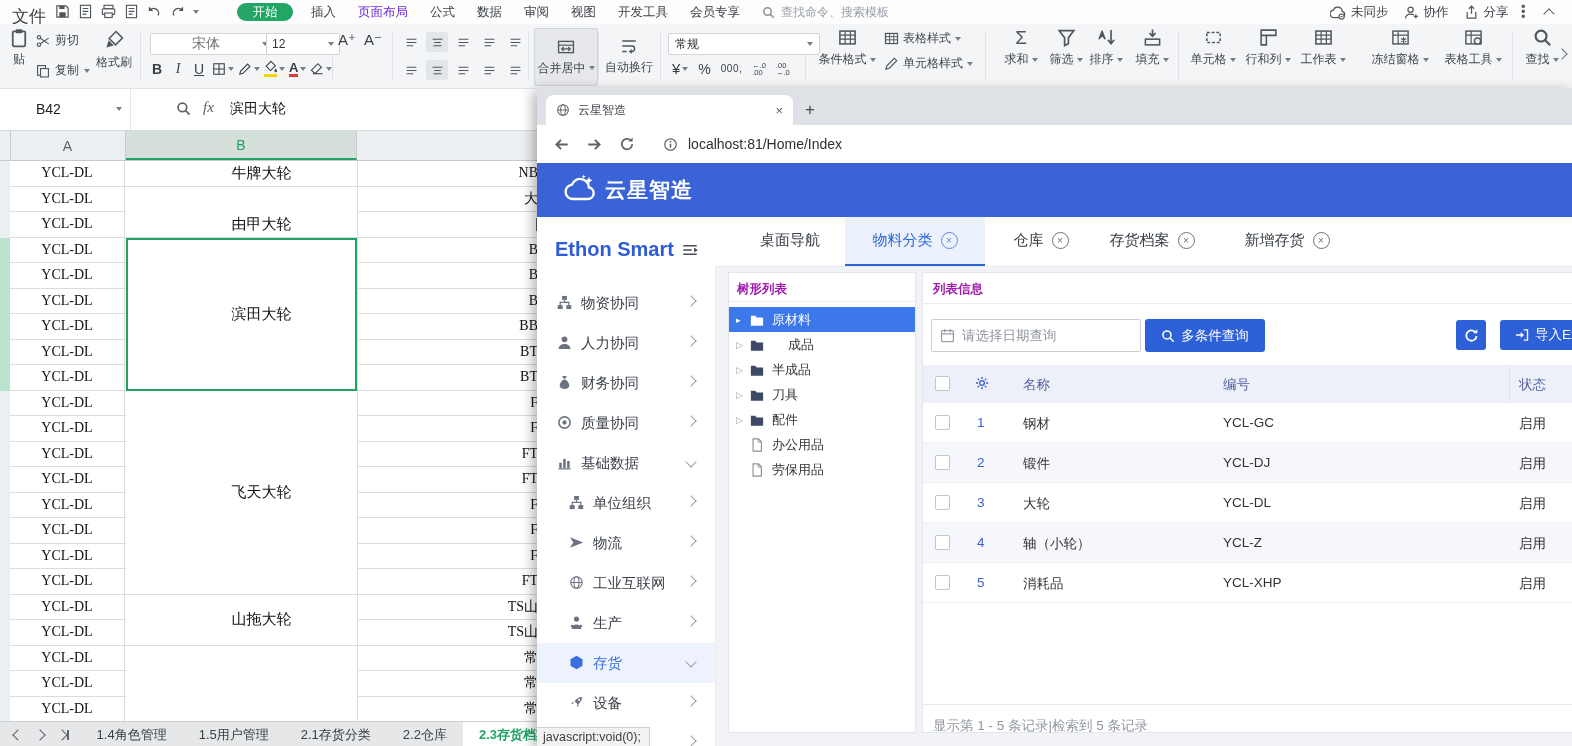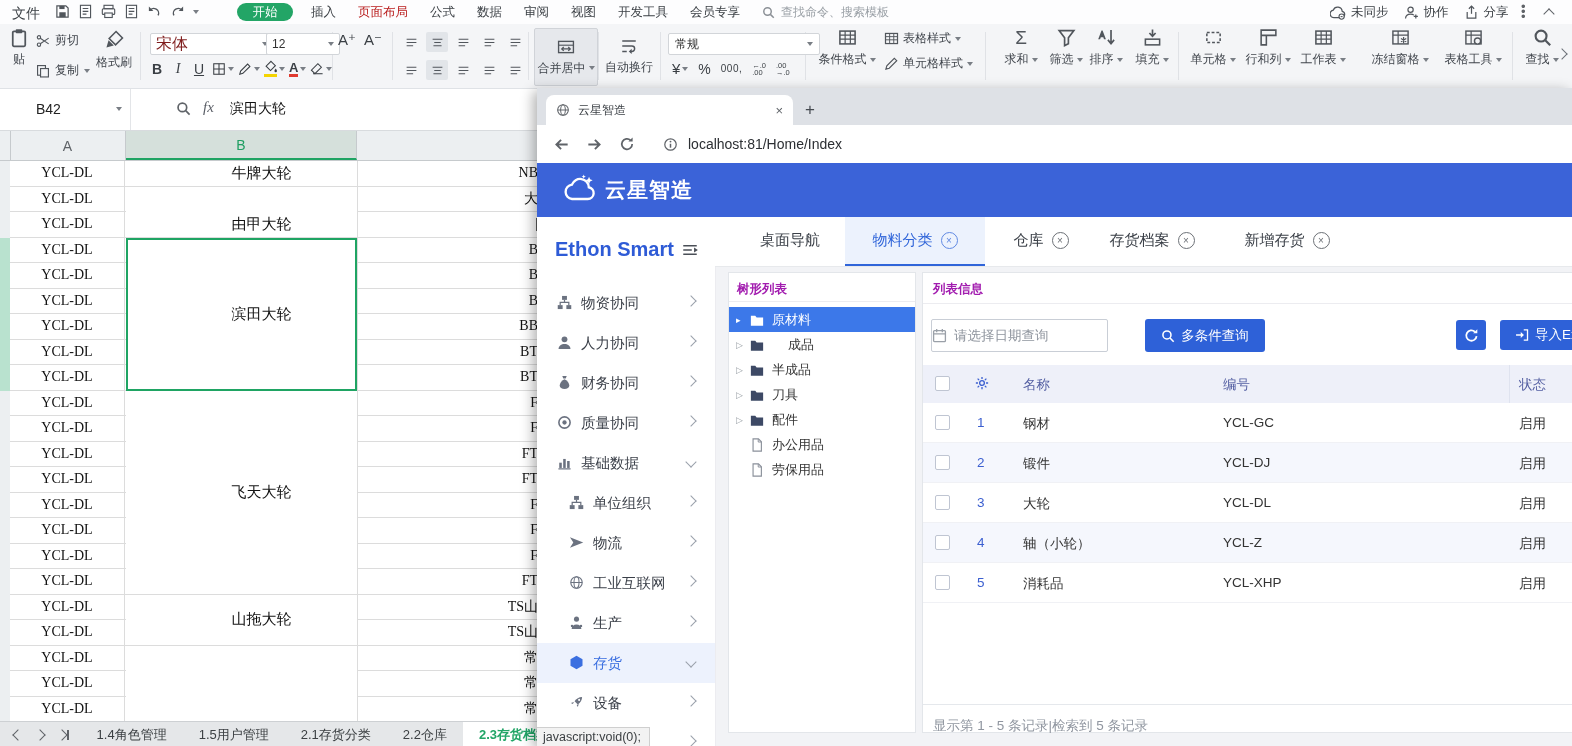--- a/index.html
+++ b/index.html
@@ -62,21 +62,21 @@
   .trow.even{background:#f5f7fd;}
   .cbx{position:absolute;width:15px;height:15px;border:1px solid #bfc5d2;border-radius:2px;background:#fff;box-sizing:border-box;}
   #statusbar{position:absolute;left:0;bottom:0;height:18px;background:#f2f2f2;border:1px solid #cfcfcf;border-left:0;border-bottom:0;display:flex;align-items:center;padding:0 8px 0 6px;font-size:12.5px;color:#3c4043;z-index:6;}
 </style>
 </head>
 <body>
 
 <div id="stage">
 
   <div id="menubar">
-    <span class="abs" style="left:12px;top:5px;font-size:14px;color:#3a3f44;">文件</span>
+    <span class="abs" style="left:12px;top:5px;font-size:17px;color:#3a3f44;">文件</span>
     <span id="qicons" class="abs flex" style="left:55px;top:4px;gap:8px;color:#51565c;">
         <span class="ico">
           <svg width="15" height="15" viewBox="0 0 16 16">
             <path d="M2 2h9.6L14 4.4V14H2z" fill="none" stroke="currentColor" stroke-width="1.3"></path>
             <rect x="4.6" y="8.8" width="6.8" height="5.2" fill="currentColor"></rect>
             <rect x="4.6" y="2" width="5.6" height="3.4" fill="currentColor"></rect>
           </svg>
         </span>
         <span class="ico">
           <svg width="15" height="15" viewBox="0 0 16 16">
@@ -107,21 +107,21 @@
           <svg width="15" height="15" viewBox="0 0 16 16">
             <path d="M13.4 7.2c-1.8-2.4-4.8-3-7.2-1.7a5 5 0 0 0-2 6.7" fill="none" stroke="currentColor" stroke-width="1.5"></path>
             <path d="M14 2.6v4.8H9.2z" fill="currentColor"></path>
           </svg>
         </span>
         <span class="tri"></span>
       </span>
     <span class="abs" style="left:237px;top:3px;width:56px;height:18px;background:#23a566;border-radius:9px;color:#fff;font-size:12.5px;display:flex;align-items:center;justify-content:center;">开始</span>
     <span id="menuitems" class="abs flex" style="left:300px;top:0;height:24px;">
         <span style="padding: 0px 11px; font-size: 12.5px; color: rgb(58, 63, 68);">插入</span>
-        <span style="padding: 0px 11px; font-size: 12.5px; color: #b91c1c;">页面布局</span>
+        <span style="padding: 0px 11px; font-size: 12.5px; color: #6d28d9;">页面布局</span>
         <span style="padding: 0px 11px; font-size: 12.5px; color: rgb(58, 63, 68);">公式</span>
         <span style="padding: 0px 11px; font-size: 12.5px; color: rgb(58, 63, 68);">数据</span>
         <span style="padding: 0px 11px; font-size: 12.5px; color: rgb(58, 63, 68);">审阅</span>
         <span style="padding: 0px 11px; font-size: 12.5px; color: rgb(58, 63, 68);">视图</span>
         <span style="padding: 0px 11px; font-size: 12.5px; color: rgb(58, 63, 68);">开发工具</span>
         <span style="padding: 0px 11px; font-size: 12.5px; color: rgb(58, 63, 68);">会员专享</span>
       </span>
     <span class="abs flex" style="left:762px;top:4px;gap:6px;">
       <span class="ico" id="msearchico" style="color:#8b9096;">
           <svg width="13" height="13" viewBox="0 0 16 16">
@@ -204,21 +204,21 @@
       <div class="abs" style="left: 92px; top: 6px; width: 44px; display: flex; flex-direction: column; align-items: center; gap: 5px;">
         <div class="ico" style="color: rgb(81, 86, 92);">
           <svg width="19" height="19" viewBox="0 0 16 16">
             <path d="M9.3 1.3l5.4 5.4-5.8 5.8-5.4-5.4z" fill="none" stroke="currentColor" stroke-width="1.3"></path>
             <path d="M3 8.6L1.2 14.8 7.4 13z" fill="currentColor"></path>
           </svg>
         </div>
         <div class="rlabel">格式刷</div>
       </div>
       <div class="abs" style="left: 150px; top: 9px; width: 112px; height: 20px; background: rgb(255, 255, 255); border: 1px solid rgb(210, 213, 217); border-radius: 2px; display: flex; align-items: center; justify-content: space-between; padding: 0px 5px;">
-        <div style="font-size: 16px; color: #7f1d1d;">宋体</div>
+        <div style="font-size: 14px; color: #737373; margin-left: 36px;">宋体</div>
         <span class="tri"></span>
       </div>
       <div class="abs" style="left: 266px; top: 9px; width: 62px; height: 20px; background: rgb(255, 255, 255); border: 1px solid rgb(210, 213, 217); border-radius: 2px; display: flex; align-items: center; justify-content: space-between; padding: 0px 5px;">
         <div style="font-size: 12px; color: rgb(51, 51, 51);">12</div>
         <span class="tri"></span>
       </div>
       <div class="abs" style="left: 338px; top: 7px; font-size: 15px; color: rgb(58, 63, 68);">A⁺</div>
       <div class="abs" style="left: 364px; top: 7px; font-size: 15px; color: rgb(58, 63, 68);">A⁻</div>
       <div class="abs" style="left: 148px; top: 36px; display: flex; align-items: center; gap: 4px; color: rgb(58, 63, 68);">
         <div style="font-weight: bold; font-size: 14px; width: 18px; text-align: center;">B</div>
@@ -920,21 +920,21 @@
                         <path d="M9.4 1.2v3.4h3.4" fill="none" stroke="currentColor" stroke-width="1.1"></path>
                       </svg>
                     </div>
                     <div style="margin-left: 8px;">劳保用品</div>
                   </div>
                 </div>
             </div>
             <div id="listpanel">
               <span class="ptitle">列表信息</span>
               <div class="pdiv"></div>
-              <div class="abs flex" style="left:8px;top:46px;width:177px;height:33px;border:1px solid #c9ced6;border-radius:2px;box-sizing:border-box;background:#fff;gap:7px;">
+              <div class="abs flex" style="left:8px;top:46px;width:210px;height:33px;border:1px solid #c9ced6;border-radius:2px;box-sizing:border-box;background:#fff;gap:7px;padding-left:8px;">
                 <span class="ico" id="calico" style="color:#9aa0a8;">
                     <svg width="15" height="15" viewBox="0 0 16 16">
                       <rect x="1.7" y="2.8" width="12.6" height="11.7" rx="1" fill="none" stroke="currentColor" stroke-width="1.4"></rect>
                       <path d="M1.7 6.3h12.6M5 1v3.4M11 1v3.4" stroke="currentColor" stroke-width="1.4" fill="none"></path>
                     </svg>
                   </span>
                 <span style="font-size:13.5px;color:#8f959e;">请选择日期查询</span>
               </div>
               <div class="abs bluebtn" style="left:222px;top:46px;width:120px;height:33px;">
                 <span class="ico" id="qbtnico">

